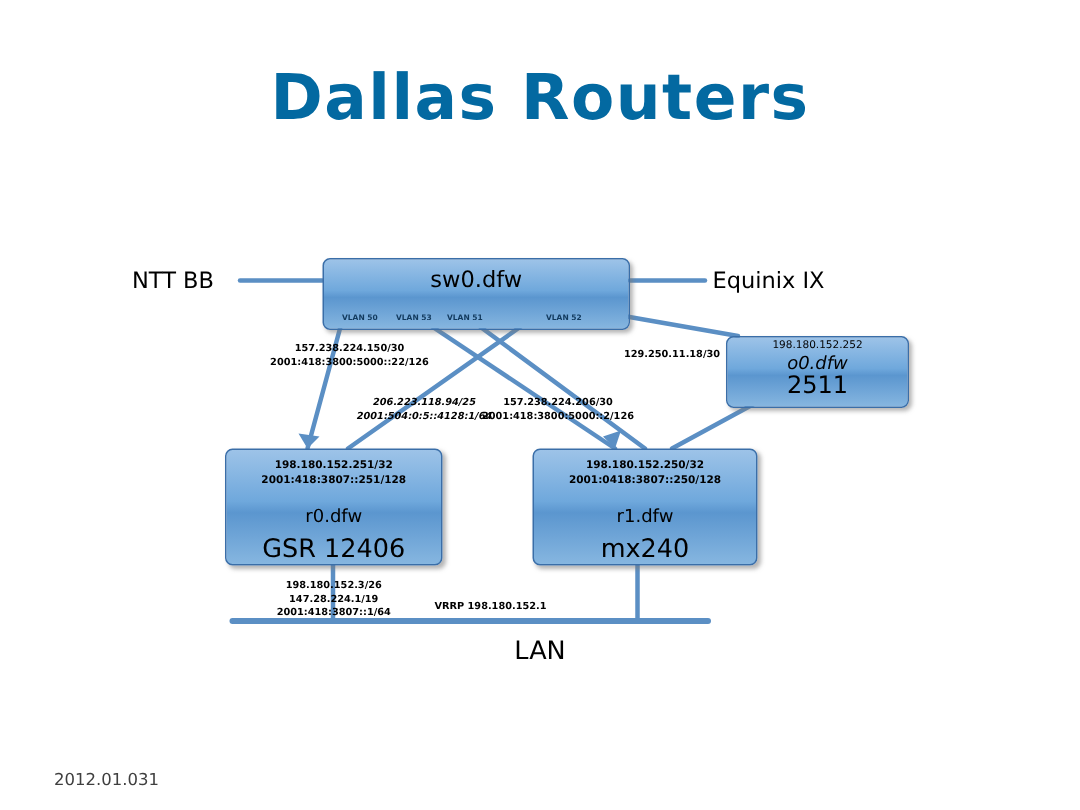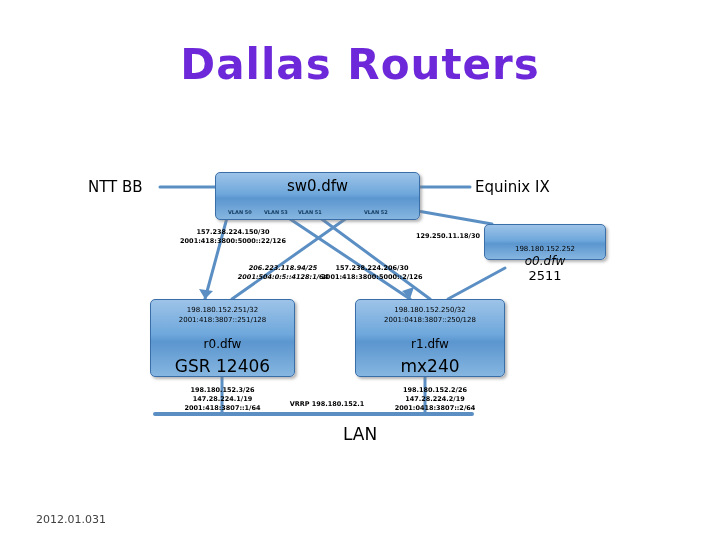--- a/index.html
+++ b/index.html
@@ -25,21 +25,21 @@
   #title {
     position: absolute;
     left: 0;
     top: 40px;
     width: 720px;
     text-align: center;
     font-family: "DejaVu Sans", sans-serif;
     font-size: 42px;
     font-weight: bold;
     letter-spacing: 1px;
-    color: #6d28d9;
+    color: #0369a1;
   }
   
   #links {
     position: absolute;
     left: 0; top: 0;
     width: 720px;
     height: 540px;
   }
   
   .node {
@@ -79,55 +79,55 @@
   }
   #vlan-50 { left: 12px; }
   #vlan-53 { left: 48px; }
   #vlan-51 { left: 82px; }
   #vlan-52 { left: 148px; }
 
   #o0-node {
     left: 484px;
     top: 224px;
     width: 122px;
-    height: 36px;
-    padding-top: 19px;
+    height: 48px;
+    padding-top: 0;
   }
   #o0-ip {
     font-size: 7px;
     line-height: 10px;
   }
   #o0-name {
     font-size: 12px;
     line-height: 15px;
     font-style: italic;
   }
   #o0-model {
-    font-size: 13px;
+    font-size: 16px;
     line-height: 14px;
   }
 
   #r0-node {
     left: 150px;
     top: 299px;
     width: 145px;
     height: 78px;
     padding-top: 5px;
   }
   #r1-node {
     left: 355px;
     top: 299px;
     width: 150px;
     height: 78px;
     padding-top: 5px;
   }
   .rtr-ip {
     font-size: 7px;
     line-height: 10px;
-    font-weight: normal;
+    font-weight: bold;
   }
   .rtr-name {
     font-size: 12px;
     line-height: 22px;
     padding-top: 8px;
   }
   .rtr-model {
     font-size: 17px;
     line-height: 22px;
   }
@@ -269,23 +269,18 @@
   <div class="annot" id="annot-lan-left">
     <span class="ln">198.180.152.3/26</span>
     <span class="ln">147.28.224.1/19</span>
     <span class="ln">2001:418:3807::1/64</span>
   </div>
 
   <div class="annot" id="annot-vrrp">
     <span class="ln">VRRP 198.180.152.1</span>
   </div>
 
-  <div class="annot" id="annot-lan-right">
-    <span class="ln">198.180.152.2/26</span>
-    <span class="ln">147.28.224.2/19</span>
-    <span class="ln">2001:0418:3807::2/64</span>
-  </div>
 
   <div id="lan-label">LAN</div>
 
   <div id="footer">2012.01.031</div>
 
 </div>
 
 </body></html>

